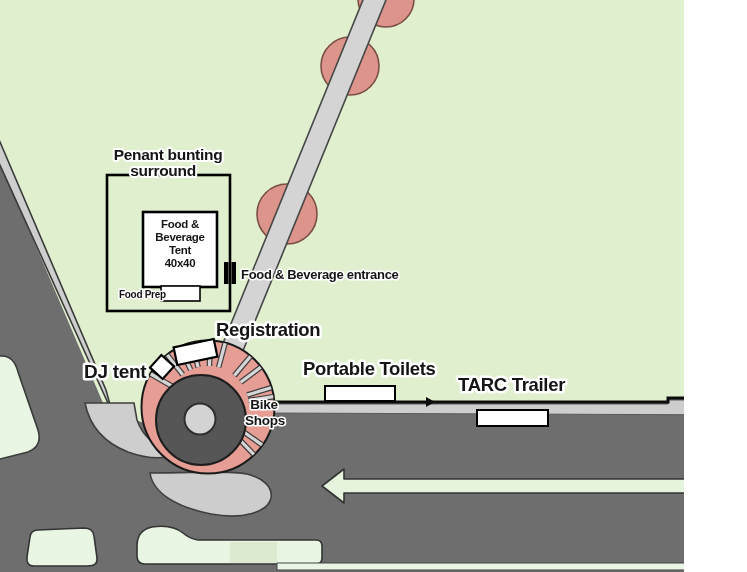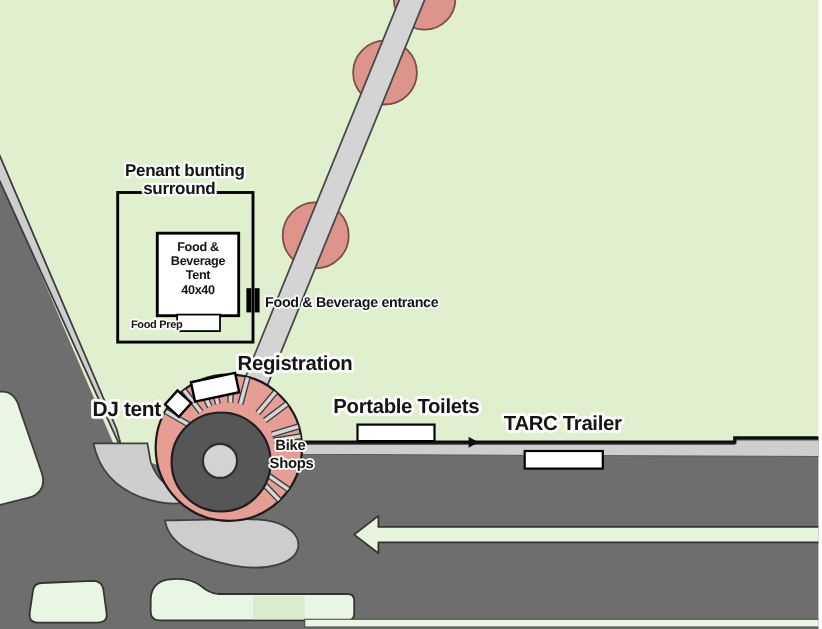--- a/index.html
+++ b/index.html
@@ -1,16 +1,16 @@
 <!DOCTYPE html>
 <html><head>
 <meta charset="utf-8">
 <style>
   html,body{margin:0;padding:0;background:#fff;}
-  #stage{position:relative;width:744px;height:572px;overflow:hidden;}
+  #stage{position:relative;width:684px;height:572px;overflow:hidden;}
   svg{display:block;}
   .lbl{
     font-family:"Liberation Sans",sans-serif;
     font-weight:bold;
     fill:#151515;
     letter-spacing:-0.3px;
     paint-order:stroke fill;
     stroke:#ffffff;
     stroke-linejoin:round;
     stroke-linecap:round;

